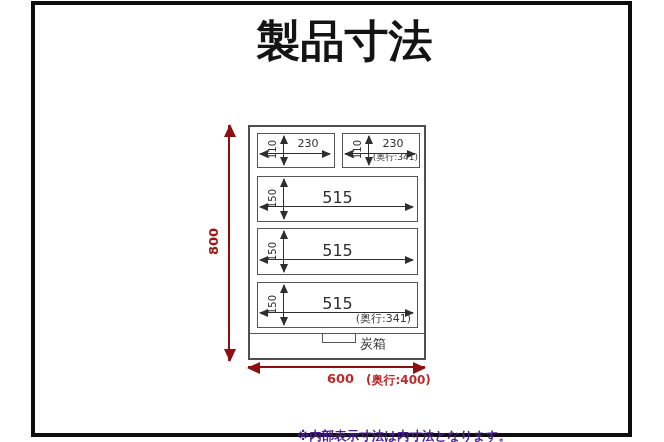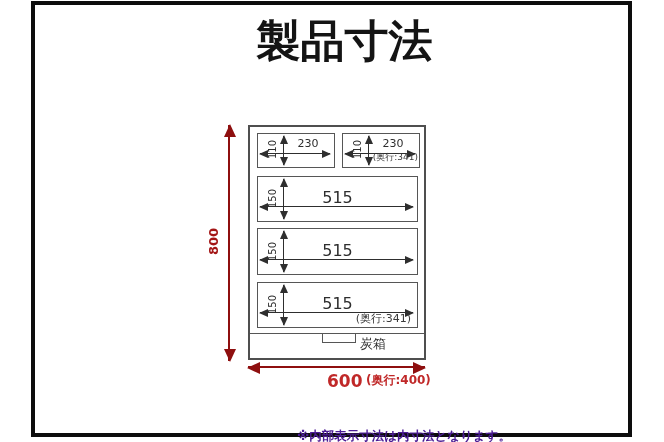--- a/index.html
+++ b/index.html
@@ -130,16 +130,16 @@
   <div class="handle"></div>
   <div class="tanbako">炭箱</div>
 </div>
 
 <div class="rvarrow" style="left:228px;top:125px;height:236px;"></div>
 <div class="red-vlabel" style="left:206px;top:222px;">
     <span>800</span>
   </div>
 
 <div class="rharrow" style="left:248px;top:366px;width:177px;"></div>
-<div class="red-dim" style="left:327px;top:371px;font-size:17px;">600</div>
+<div class="red-dim" style="left:327px;top:371px;font-size:13px;">600</div>
 <div class="red-dim" style="left:366px;top:372px;font-size:12px;">(奥行:400)</div>
 
 <div class="note">※内部表示寸法は内寸法となります。</div>
 
 </body></html>

